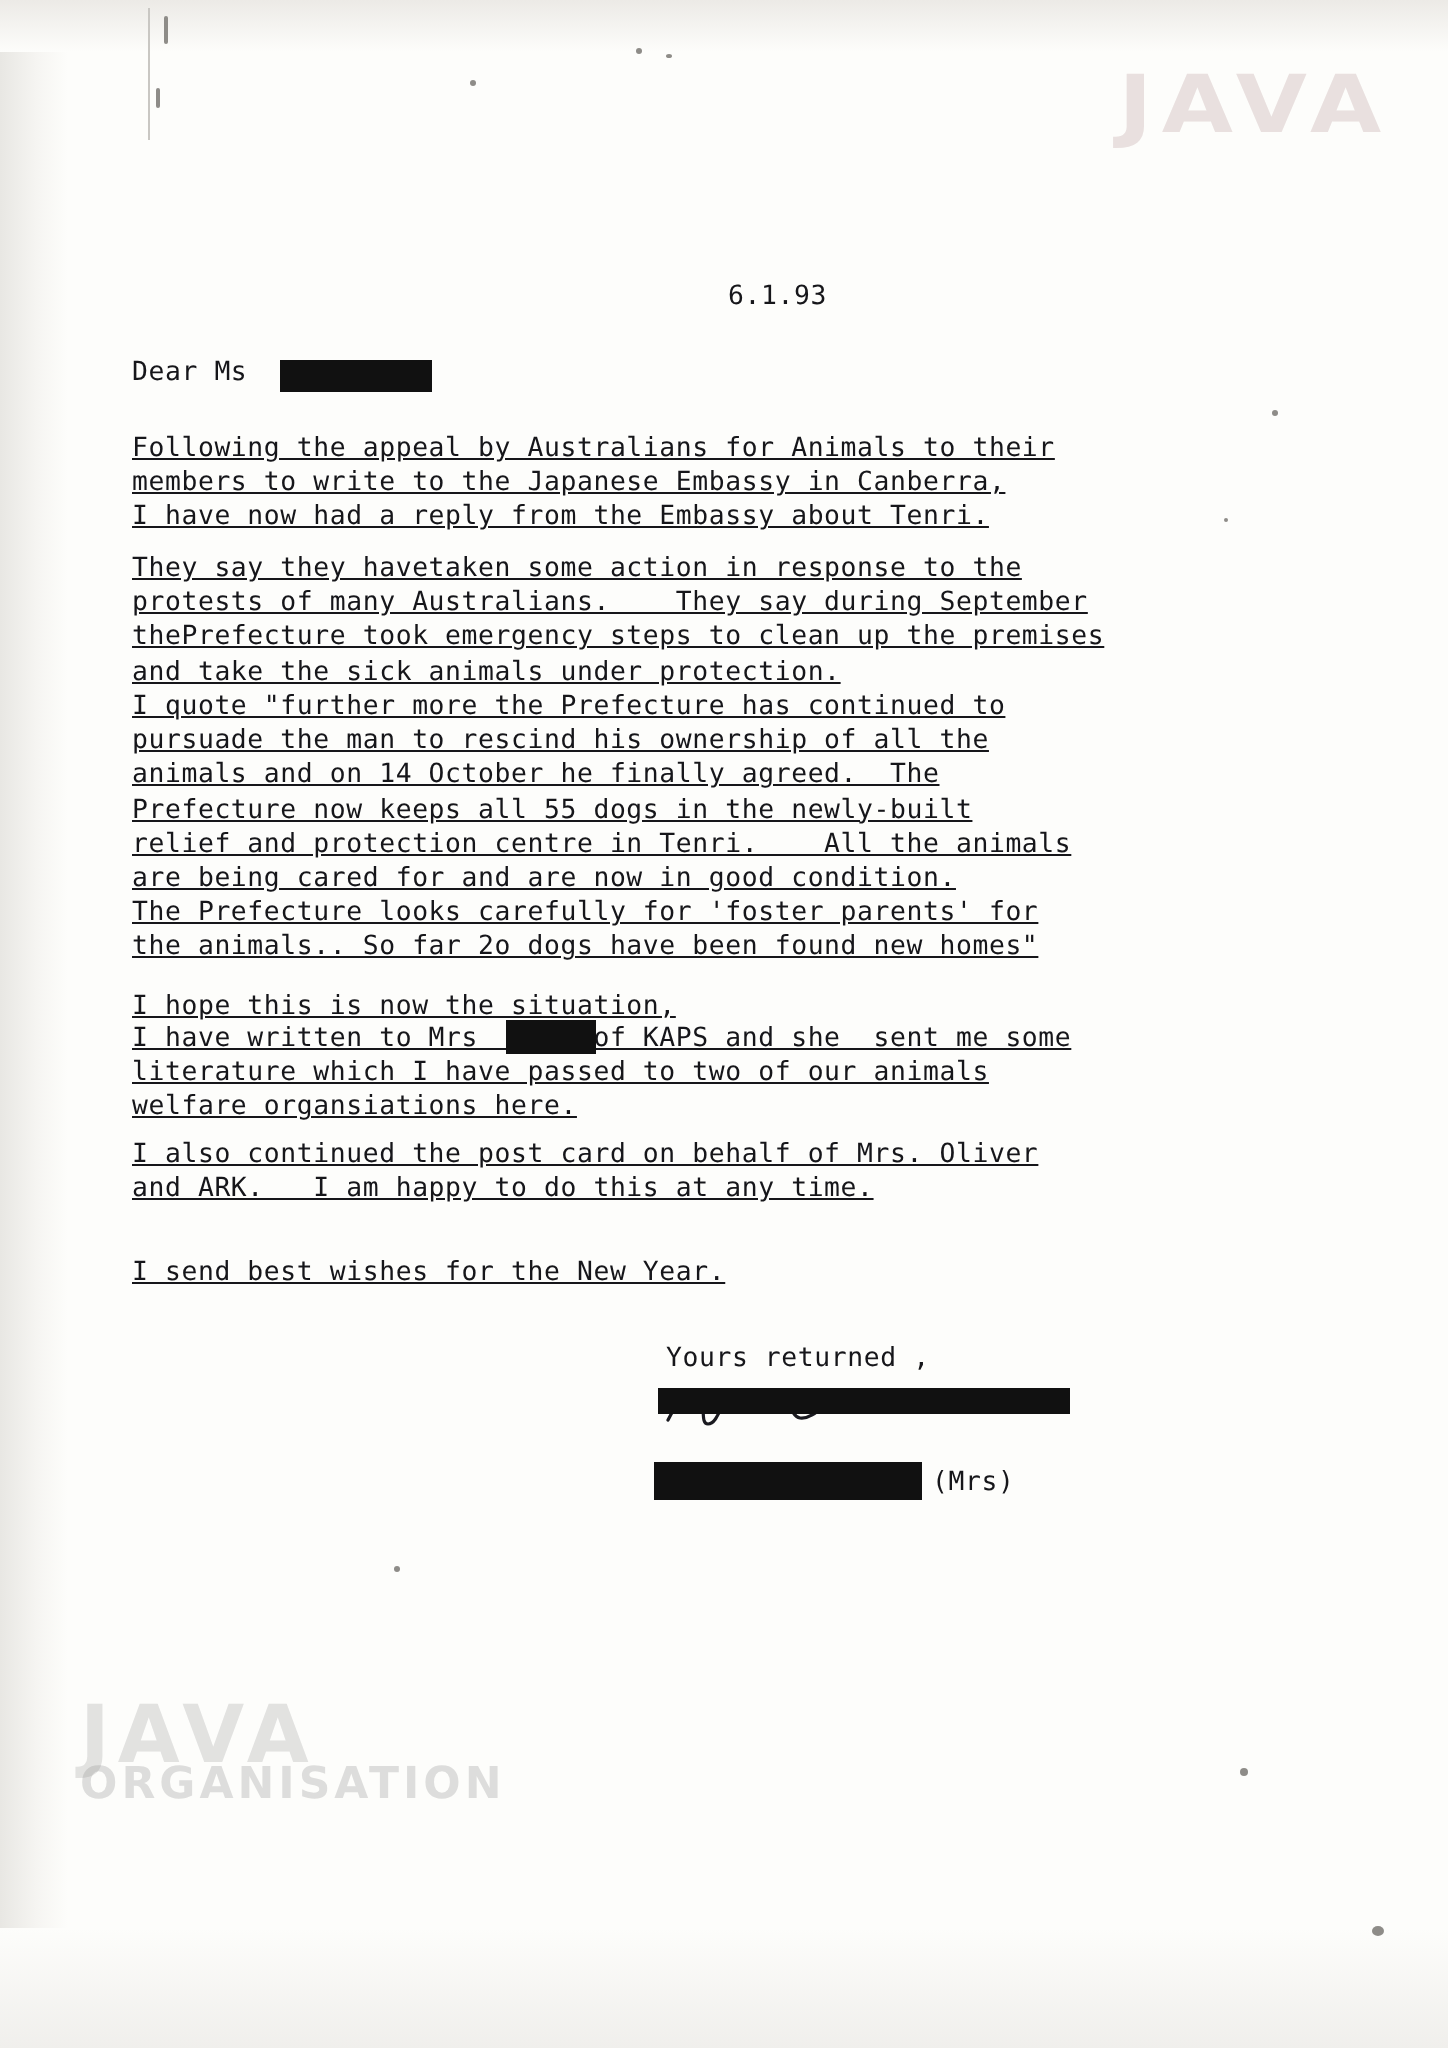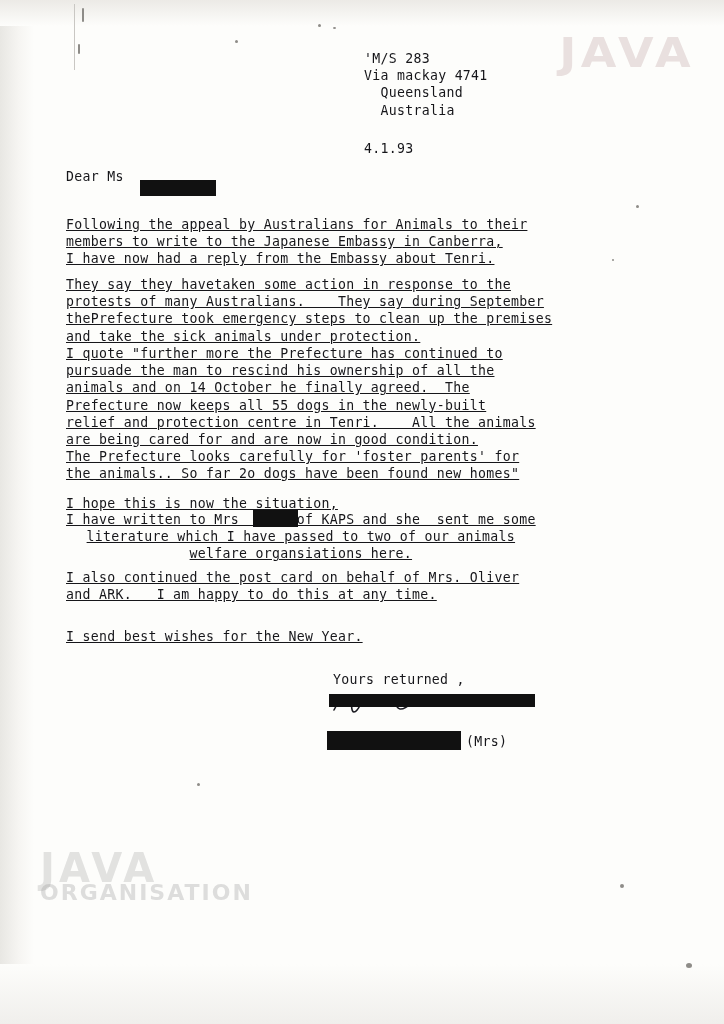--- a/index.html
+++ b/index.html
@@ -82,27 +82,27 @@
     position: absolute;
     font-family: "DejaVu Sans Mono", monospace;
     font-size: 13.2px;
     line-height: 17.2px;
     color: #16161a;
     white-space: pre;
     letter-spacing: 0.3px;
   }
   .addr { left: 364px; top: 50px; }
   .date { left: 364px; top: 140px; }
-  .salutation { left: 66px; top: 168px; }
+  .salutation { left: 66px; top: 178px; }
   .body-block { left: 66px; text-decoration: underline; }
   .b1 { top: 216px; }
   .b2 { top: 276px; }
   .b3 { top: 345px; }
   .b4 { top: 477px; margin-top: 18px; }
-  .b5 { top: 511px; text-align: center; }
+  .b5 { top: 511px; }
   .b6 { top: 569px; }
   .b7 { top: 628px; text-align: right; }
   .closing { left: 333px; top: 671px; }
   .mrs-label { left: 466px; top: 733px; }
 
   
   .redaction {
     position: absolute;
     background: #111111;
   }
@@ -138,25 +138,21 @@
   <div class="speck" style="left:636px;top:205px;width:3px;height:3px;"></div>
   <div class="speck" style="left:612px;top:259px;width:2px;height:2px;"></div>
   <div class="speck" style="left:197px;top:783px;width:3px;height:3px;"></div>
   <div class="speck" style="left:620px;top:884px;width:4px;height:4px;"></div>
   <div class="speck" style="left:686px;top:963px;width:6px;height:5px;"></div>
 
   <div class="watermark wm-top">JAVA</div>
   <div class="watermark wm-bottom">JAVA</div>
   <div class="watermark wm-bottom2">ORGANISATION</div>
 
-  <div class="typed addr" id="sender-address">'M/S 283
-Via mackay 4741
-  Queensland
-  Australia</div>
-  <div class="typed date">4.1.93</div>
+  <div class="typed date">6.1.93</div>
 
   <div class="typed salutation">Dear Ms</div>
   <div class="redaction rd-name"></div>
 
   <div class="typed body-block b1">Following the appeal by Australians for Animals to their
 members to write to the Japanese Embassy in Canberra,
 I have now had a reply from the Embassy about Tenri.</div>
   <div class="typed body-block b2">They say they havetaken some action in response to the
 protests of many Australians.    They say during September
 thePrefecture took emergency steps to clean up the premises

